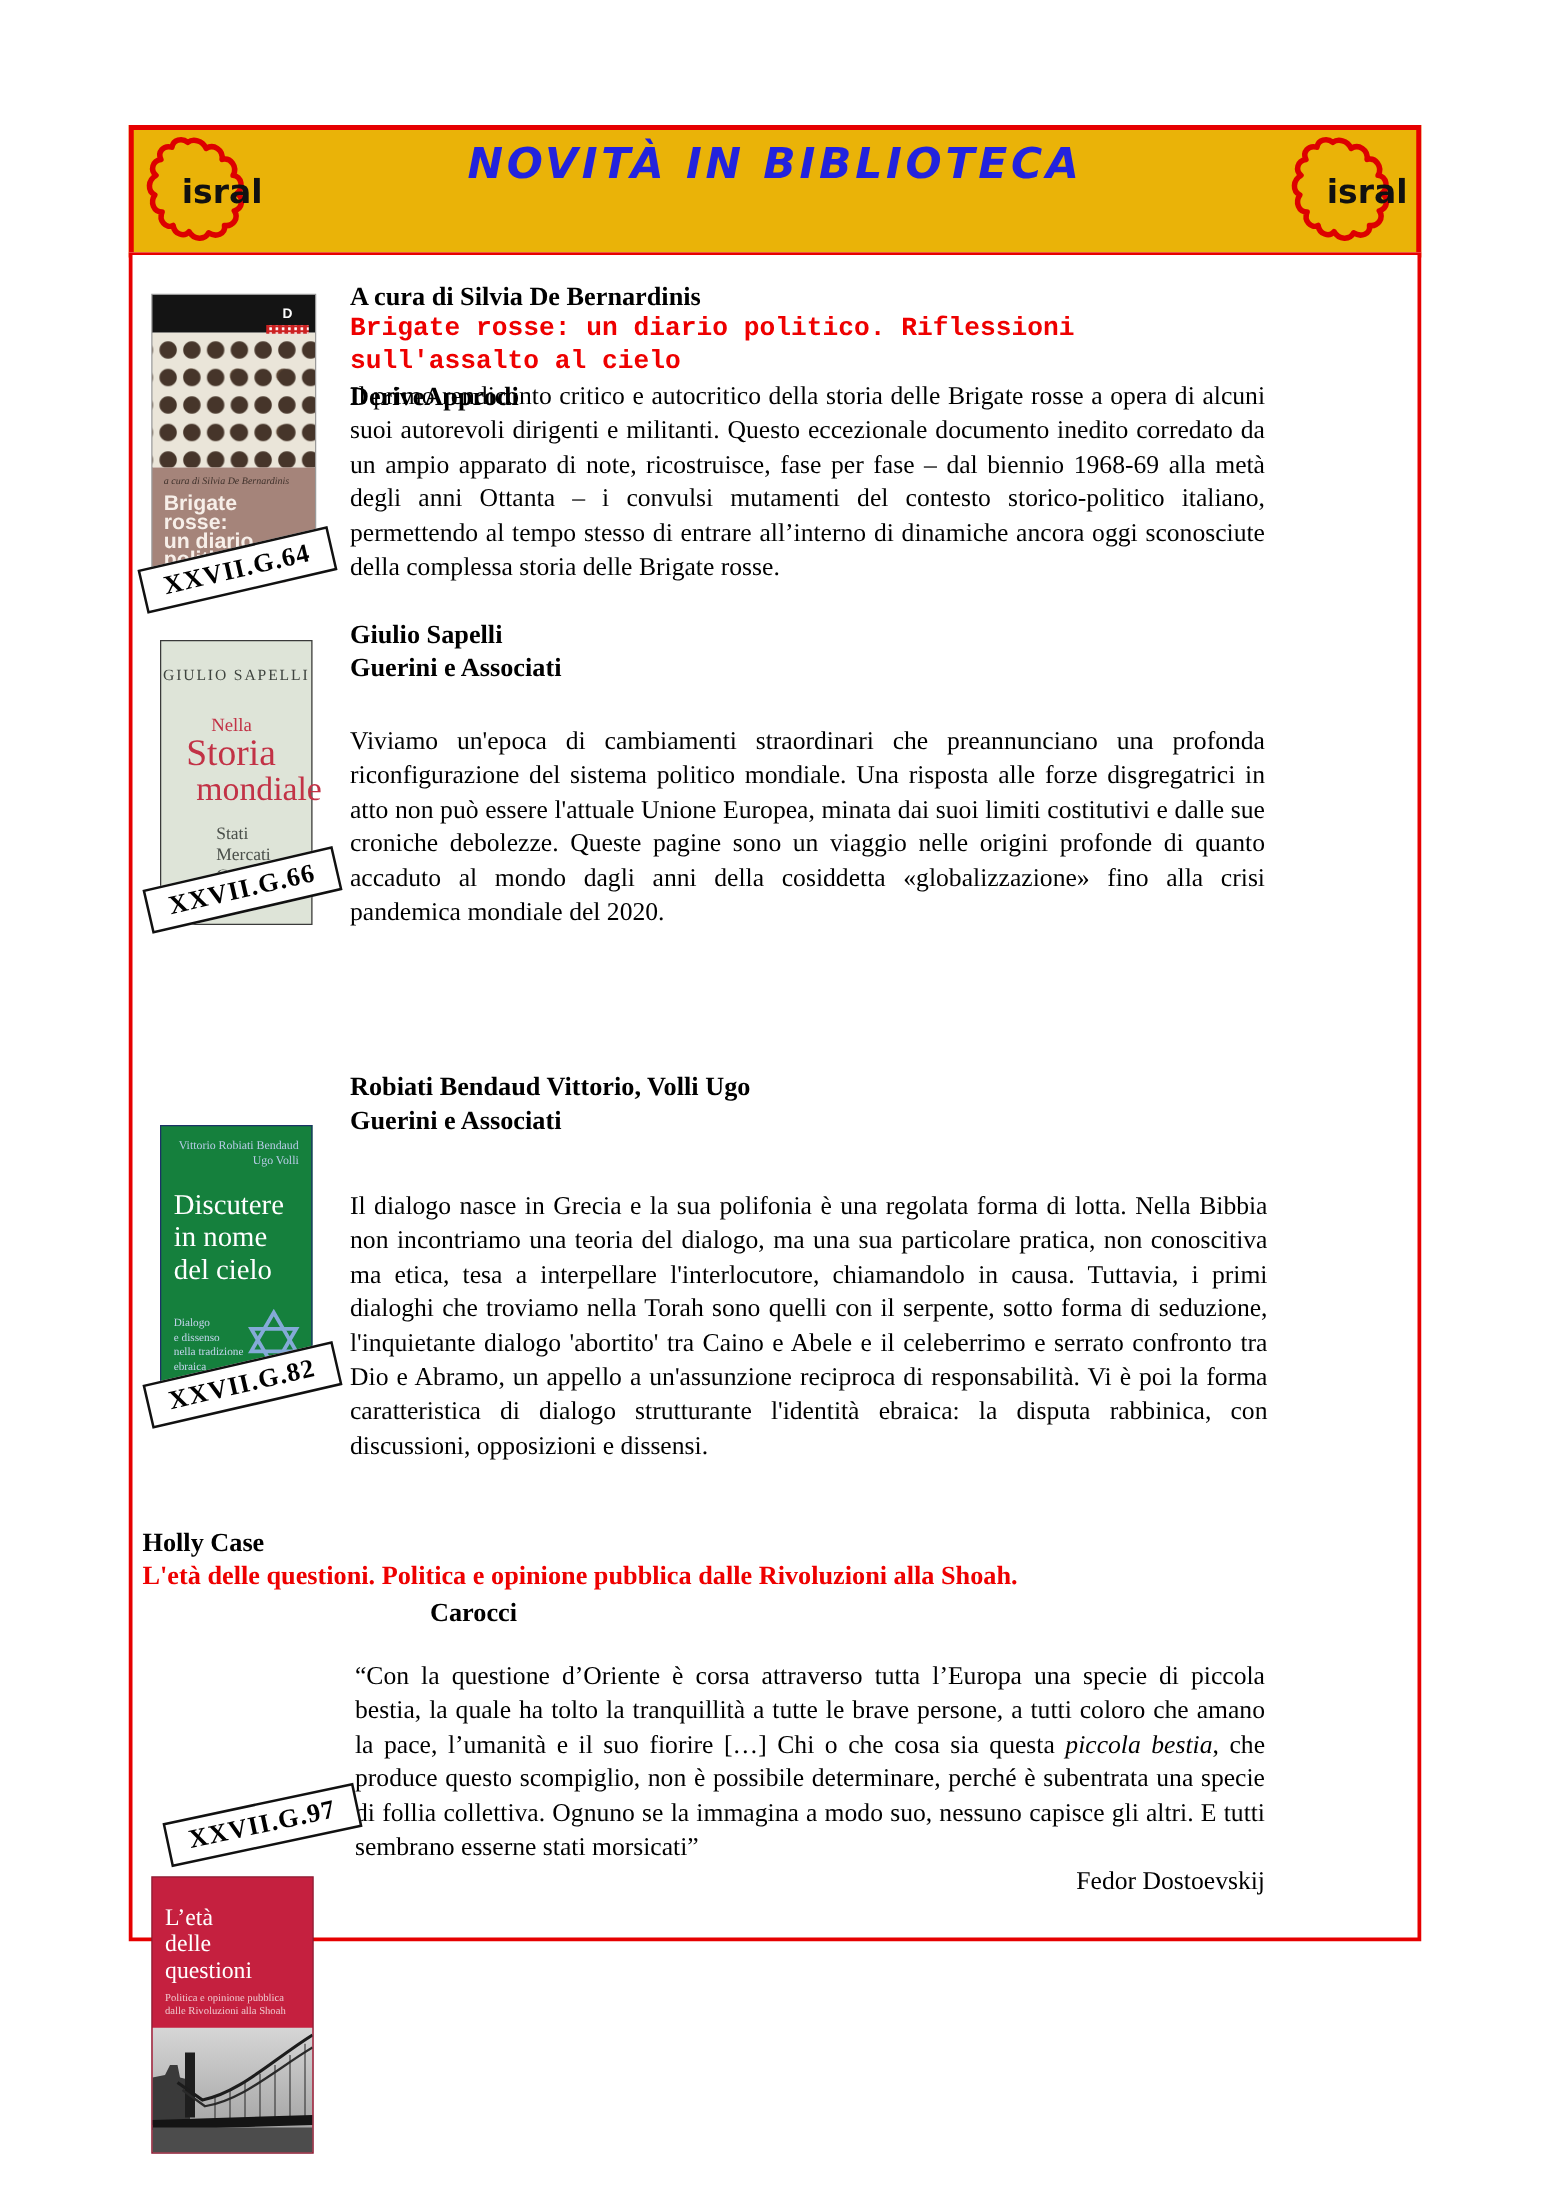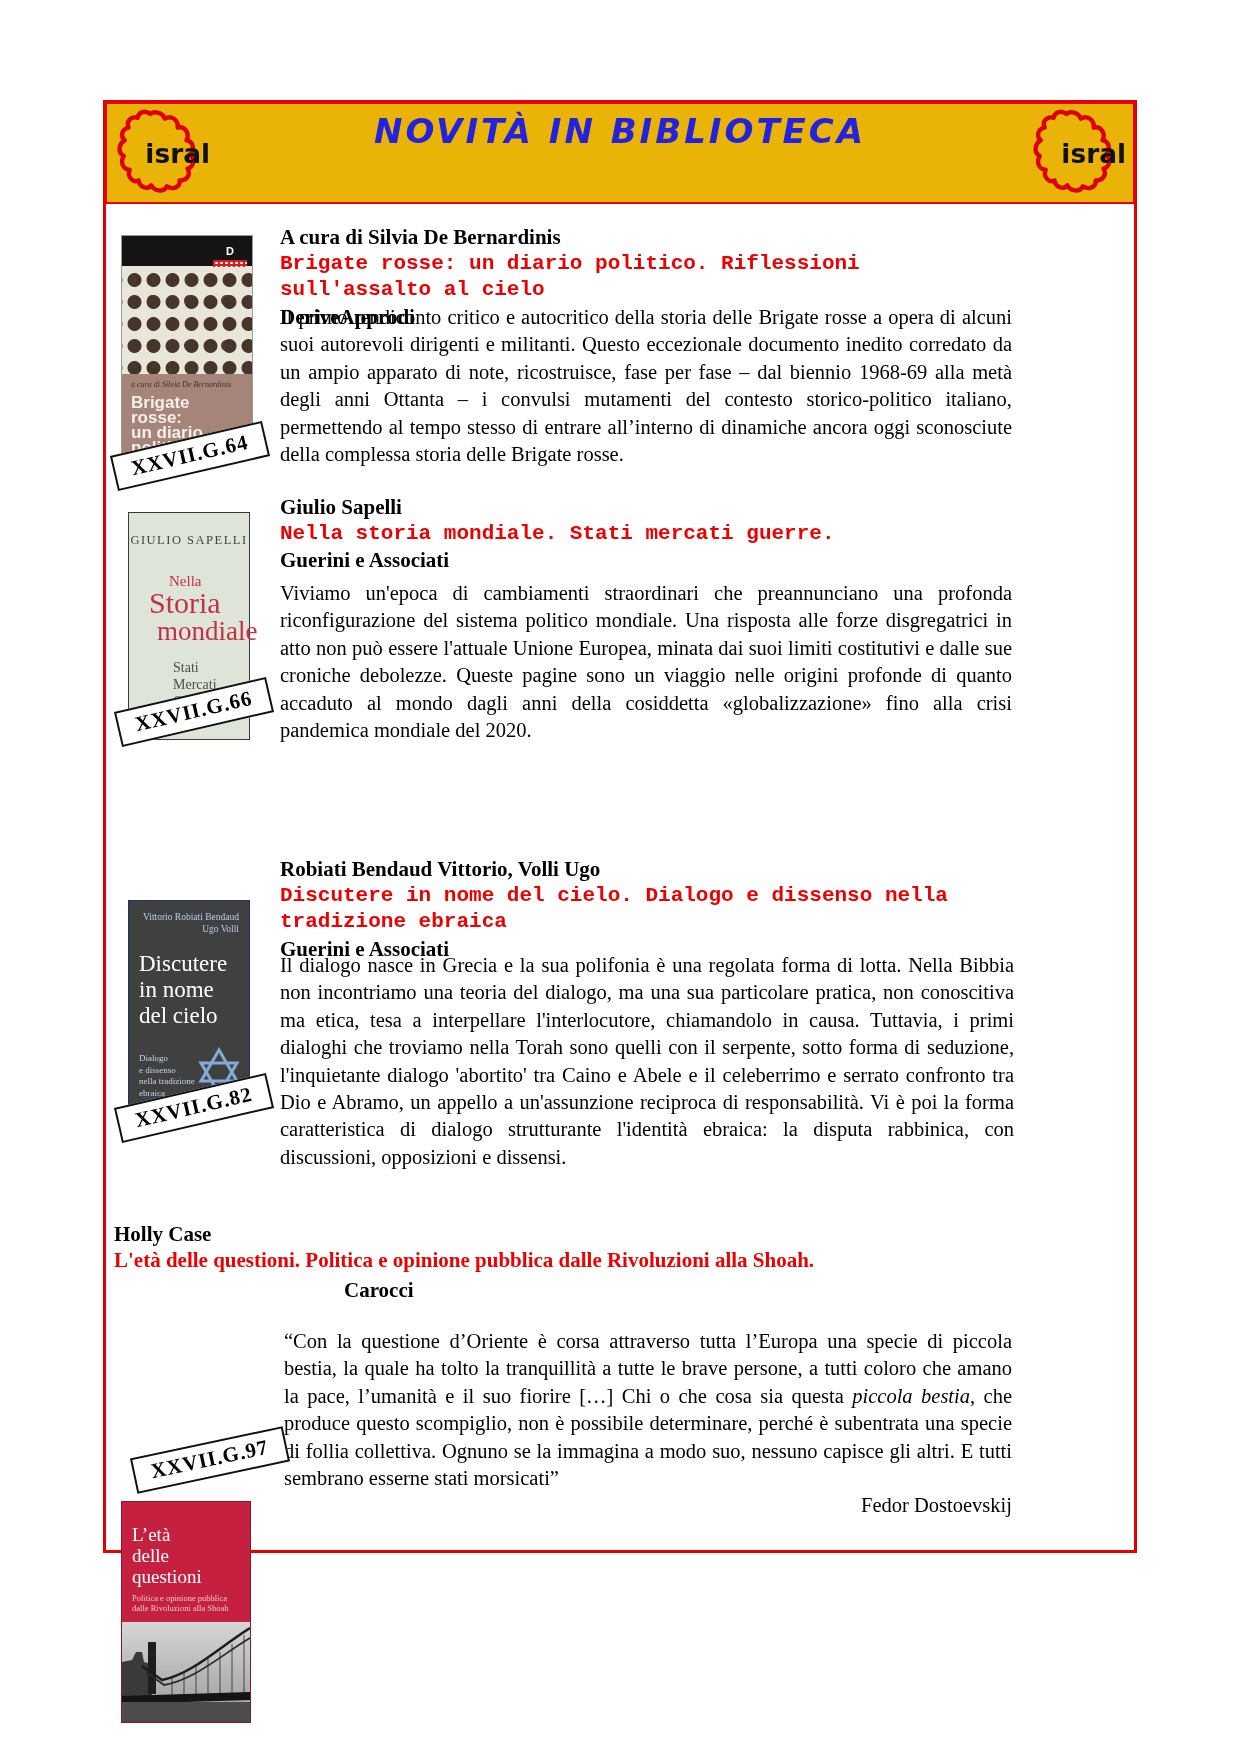--- a/index.html
+++ b/index.html
@@ -54,21 +54,21 @@
 
   
   .cover2{width:122px;height:228px;background:#dee4d8;border:1px solid #3a3a3a;box-sizing:border-box;}
   .c2-author{text-align:center;margin-top:20px;font-size:12.5px;letter-spacing:1.5px;color:#3f443f;}
   .c2-t1{margin:26px 0 0 40px;font-size:15px;color:#c23246;line-height:14px;}
   .c2-t2{margin:0 0 0 20px;font-size:30px;color:#c23246;line-height:30px;}
   .c2-t3{margin:0 0 0 28px;font-size:27px;color:#c23246;line-height:27px;}
   .c2-sub{margin:14px 0 0 44px;font-size:14px;color:#4a4f4a;line-height:17px;}
 
   
-  .cover3{position:relative;width:122px;height:212px;background:#404040;
+  .cover3{position:relative;width:122px;height:212px;background:#15803d;
           border:1px solid #1c3266;box-sizing:border-box;padding:10px;}
   .c3-authors{text-align:right;font-size:9.5px;line-height:12px;color:#b9cce8;}
   .c3-title{margin-top:16px;font-size:23px;line-height:26px;color:#ffffff;}
   .c3-sub{position:absolute;left:10px;bottom:12px;font-size:9px;line-height:11.5px;color:#c3d4ec;}
   .c3-star{position:absolute;right:8px;bottom:14px;}
 
   
   .cover4{position:relative;width:128px;height:220px;background:#c5203f;box-shadow:0 0 0 1px #8c1830;}
   .c4-red{padding:22px 10px 0 10px;}
   .c4-title{font-size:19px;line-height:21px;color:#fff;}
@@ -126,40 +126,38 @@
 
     <div class="abs bhead" style="left:174px;top:20px;width:740px;">
       <div>A cura di Silvia De Bernardinis</div>
       <div class="red">Brigate rosse: un diario politico. Riflessioni sull'assalto al cielo</div>
       <div>DeriveApprodi</div>
     </div>
     <p class="abs desc" style="left:174px;top:100px;width:732px;">Il primo rendiconto critico e autocritico della storia delle Brigate rosse a opera di alcuni suoi autorevoli dirigenti e militanti. Questo eccezionale documento inedito corredato da un ampio apparato di note, ricostruisce, fase per fase – dal biennio 1968-69 alla metà degli anni Ottanta – i convulsi mutamenti del contesto storico-politico italiano, permettendo al tempo stesso di entrare all’interno di dinamiche ancora oggi sconosciute della complessa storia delle Brigate rosse.</p>
 
     <div class="abs bhead" style="left:174px;top:290px;width:740px;">
       <div>Giulio Sapelli</div>
-      <div class="red">Nella storia mondiale. Stati mercati guerre.</div>
       <div>Guerini e Associati</div>
     </div>
     <div class="abs cover2" style="left:22px;top:308px;">
       <div class="c2-author">GIULIO SAPELLI</div>
       <div class="c2-t1">Nella</div>
       <div class="c2-t2">Storia</div>
       <div class="c2-t3">mondiale</div>
       <div class="c2-sub">
         <div>Stati</div>
         <div>Mercati</div>
         <div>Guerre</div>
       </div>
     </div>
     <div class="call-label" style="left:10px;top:490px;">XXVII.G.66</div>
     <p class="abs desc" style="left:174px;top:376px;width:732px;">Viviamo un'epoca di cambiamenti straordinari che preannunciano una profonda riconfigurazione del sistema politico mondiale. Una risposta alle forze disgregatrici in atto non può essere l'attuale Unione Europea, minata dai suoi limiti costitutivi e dalle sue croniche debolezze. Queste pagine sono un viaggio nelle origini profonde di quanto accaduto al mondo dagli anni della cosiddetta «globalizzazione» fino alla crisi pandemica mondiale del 2020.</p>
 
     <div class="abs bhead" style="left:174px;top:652px;width:750px;">
       <div>Robiati Bendaud Vittorio, Volli Ugo</div>
-      <div class="red">Discutere in nome del cielo. Dialogo e dissenso nella tradizione ebraica</div>
       <div>Guerini e Associati</div>
     </div>
     <div class="abs cover3" style="left:22px;top:696px;">
       <div class="c3-authors">
         <div>Vittorio Robiati Bendaud</div>
         <div>Ugo Volli</div>
       </div>
       <div class="c3-title">
         <div>Discutere</div>
         <div>in nome</div>

